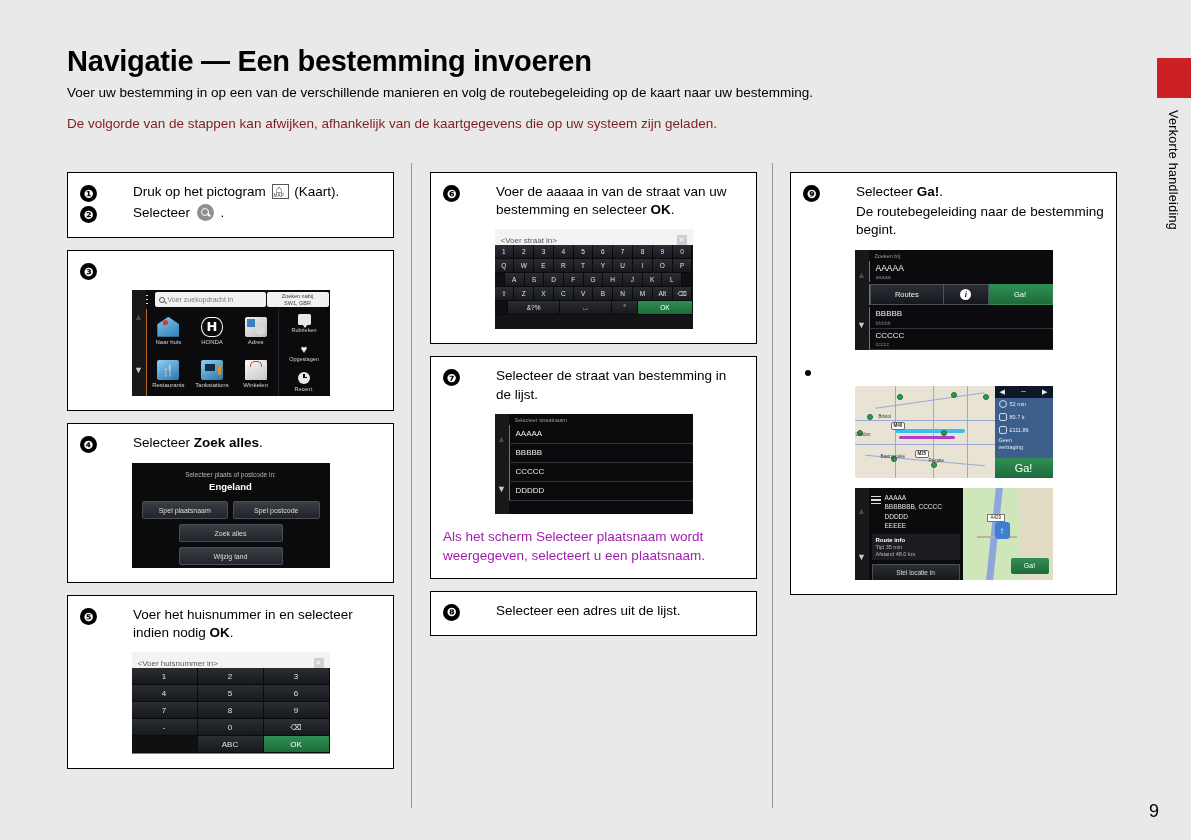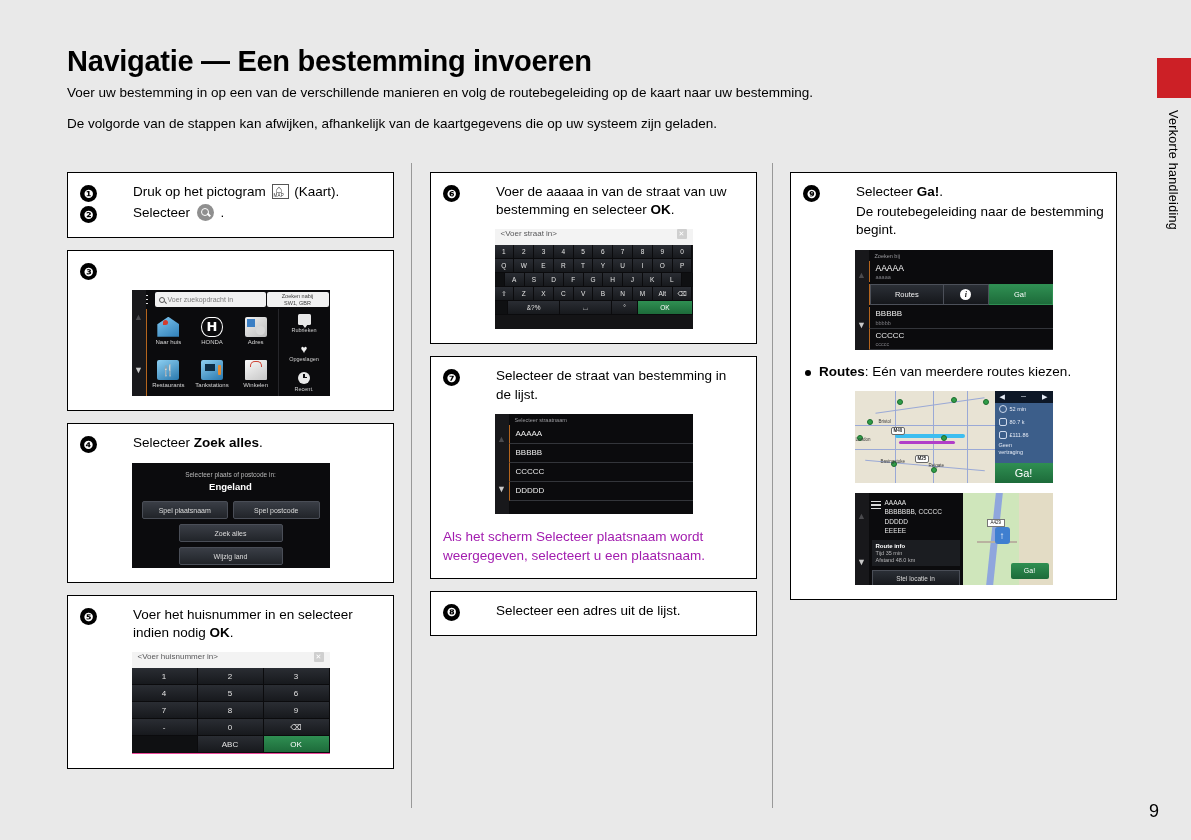--- a/index.html
+++ b/index.html
@@ -11,21 +11,21 @@
   }
   .page { position: relative; width: 1191px; height: 840px; }
 
   
   .header { position: absolute; left: 67px; top: 45px; width: 880px; }
   .page-title {
     font-size: 29px; font-weight: bold; color: #000;
     letter-spacing: -0.3px; line-height: 1.15;
   }
   .subtitle-1 { font-size: 13.5px; color: #000; margin-top: 6px; line-height: 1.35; }
-  .subtitle-2 { font-size: 13.5px; color: #000000; margin-top: 12px; line-height: 1.35; }
+  .subtitle-2 { font-size: 13.5px; color: #7f1d1d; margin-top: 12px; line-height: 1.35; }
 
   
   .side-tab { position: absolute; right: 0px; top: 58px; width: 34px; }
   .side-tab-block { width: 34px; height: 40px; background: #cc2026; }
   .side-tab-label {
     writing-mode: vertical-rl;
     font-size: 12.5px; color: #000;
     margin-top: 12px; margin-left: 9px;
     letter-spacing: 0.3px;
   }
@@ -174,21 +174,21 @@
   .btn-dark {
     background: linear-gradient(#3a3e46,#212429); border: 1px solid #4a4e57; border-radius: 2px;
     color: #dcdcdc; font-size: 7px; text-align: center; padding: 4.5px 0; flex: 1;
   }
   .btn-center { width: 104px; margin: 5px auto 0 auto; }
 
   
   .scr-keypad { width: 198px; height: 102px; background: #ec4899; }
   .kb-input {
     background: #f3f3f3; color: #58585a; font-size: 8px; height: 16px;
-    display: flex; align-items: flex-start; padding: 0 6px; justify-content: space-between;
+    display: flex; align-items: flex-end; padding: 0 6px; justify-content: space-between;
   }
   .kb-clear { width: 10px; height: 10px; background: #cfcfcf; color: #fff; font-size: 7px; text-align: center; line-height: 10px; border-radius: 1px; }
   .num-grid { display: grid; grid-template-columns: repeat(3, 1fr); }
   .num-key {
     height: 17px; display: flex; align-items: center; justify-content: center;
     font-size: 8px; color: #e2e2e2;
     background: linear-gradient(#2a2d33,#17191d);
     border-right: 1px solid #0b0b0d; border-bottom: 1px solid #0b0b0d;
   }
   .num-key.blank { background: #0f1012; }
@@ -583,21 +583,20 @@
           </div>
           <div class="list-item" style="padding:2px 6px;">
             <div>CCCCC</div>
             <div class="list-sub">ccccc</div>
           </div>
         </div>
       </div>
 
       <div class="bullet-row">
         <span class="bullet-dot"></span>
-        <span class="bullet-text"><b>Routes</b><span>: Eén van meerdere routes kiezen.</span></span>
       </div>
 
       <div class="screen scr-map">
         <div class="map-road" style="left:0;top:34px;width:150px;height:1.6px;"></div>
         <div class="map-road" style="left:0;top:58px;width:150px;height:1.6px;"></div>
         <div class="map-road" style="left:40px;top:0;width:1.6px;height:92px;"></div>
         <div class="map-road" style="left:78px;top:0;width:1.6px;height:92px;"></div>
         <div class="map-road" style="left:112px;top:0;width:1.6px;height:92px;"></div>
         <div class="map-road" style="left:20px;top:14px;width:110px;height:1.2px;transform:rotate(-8deg);"></div>
         <div class="map-road" style="left:10px;top:74px;width:120px;height:1.2px;transform:rotate(5deg);"></div>

